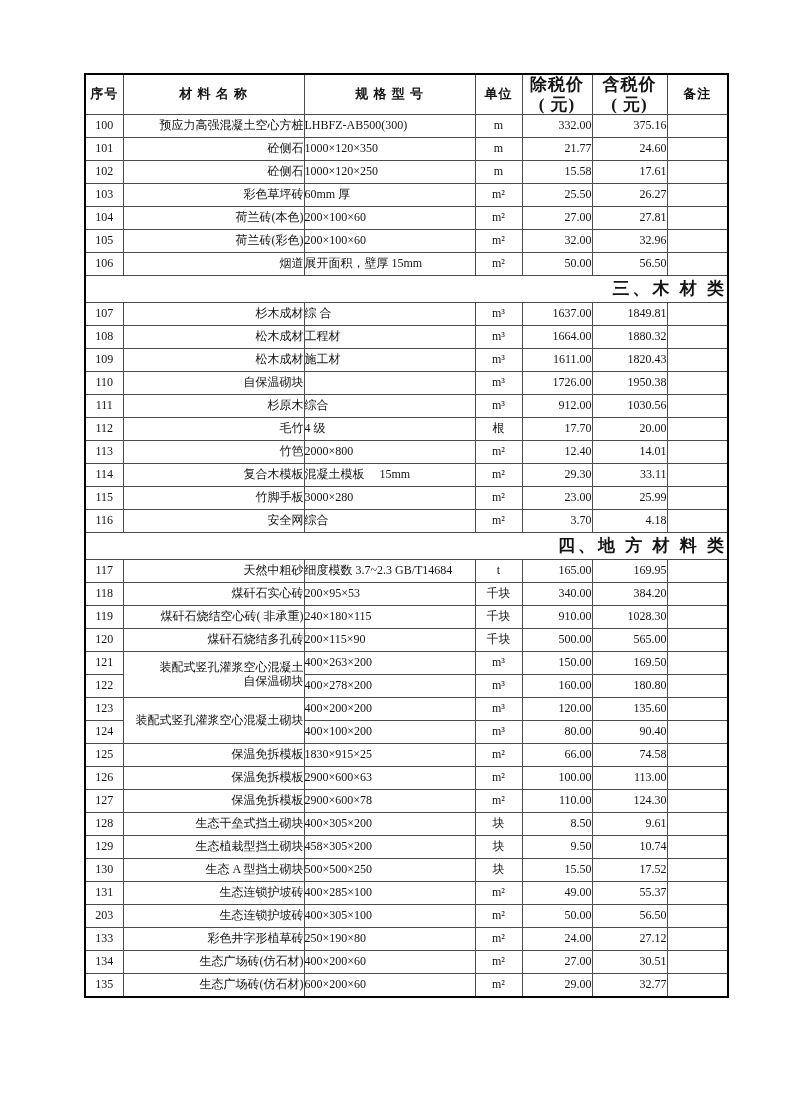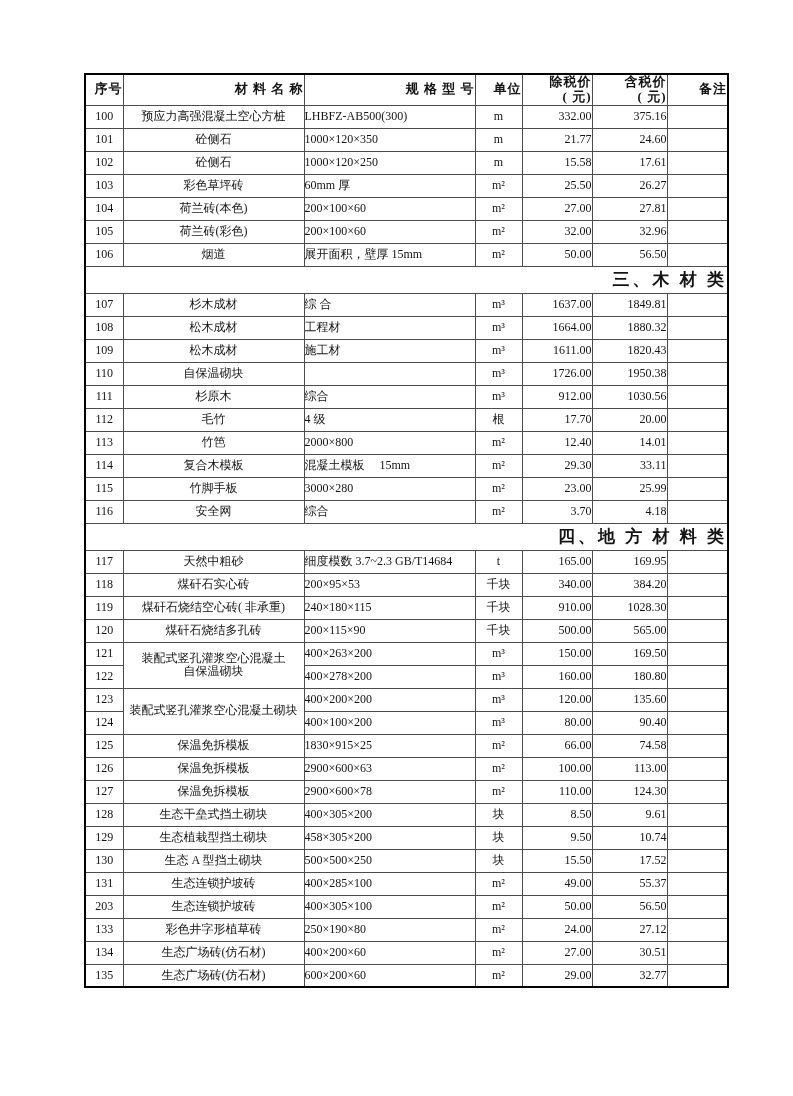--- a/index.html
+++ b/index.html
@@ -22,32 +22,32 @@
   .price-table th, .price-table td {
     border: 1px solid #4c4c4c;
     padding: 0;
     overflow: hidden;
     box-sizing: border-box;
   }
   .price-table th {
     font-weight: bold;
     font-size: 13px;
     height: 31px;
-    text-align: right;
+    text-align: center;
     line-height: 1.15;
     letter-spacing: 1px;
   }
-  .price-table th .h2line { display: block; font-size: 13px; }
+  .price-table th .h2line { display: block; font-size: 17px; }
   .price-table td {
     font-size: 12px;
     height: 23px;
     line-height: 1.15;
   }
   .cell-no      { text-align: center; font-size: 12.5px; }
-  .cell-name    { text-align: center; padding-left: 9px; white-space: pre-line; }
+  .cell-name    { text-align: right; padding-left: 9px; white-space: pre-line; }
   .cell-spec    { text-align: left; padding-left: 10px; white-space: nowrap; font-size: 12.2px; font-family: Liberation Serif, serif; }
   .cell-unit    { text-align: center; }
   .cell-price   { text-align: right; padding-right: 11px; font-size: 12.5px; }
   .cell-remark  { }
   tr.section-row td {
     text-align: right;
     font-weight: bold;
     font-size: 17px;
     height: 27px;
     letter-spacing: 3px;

